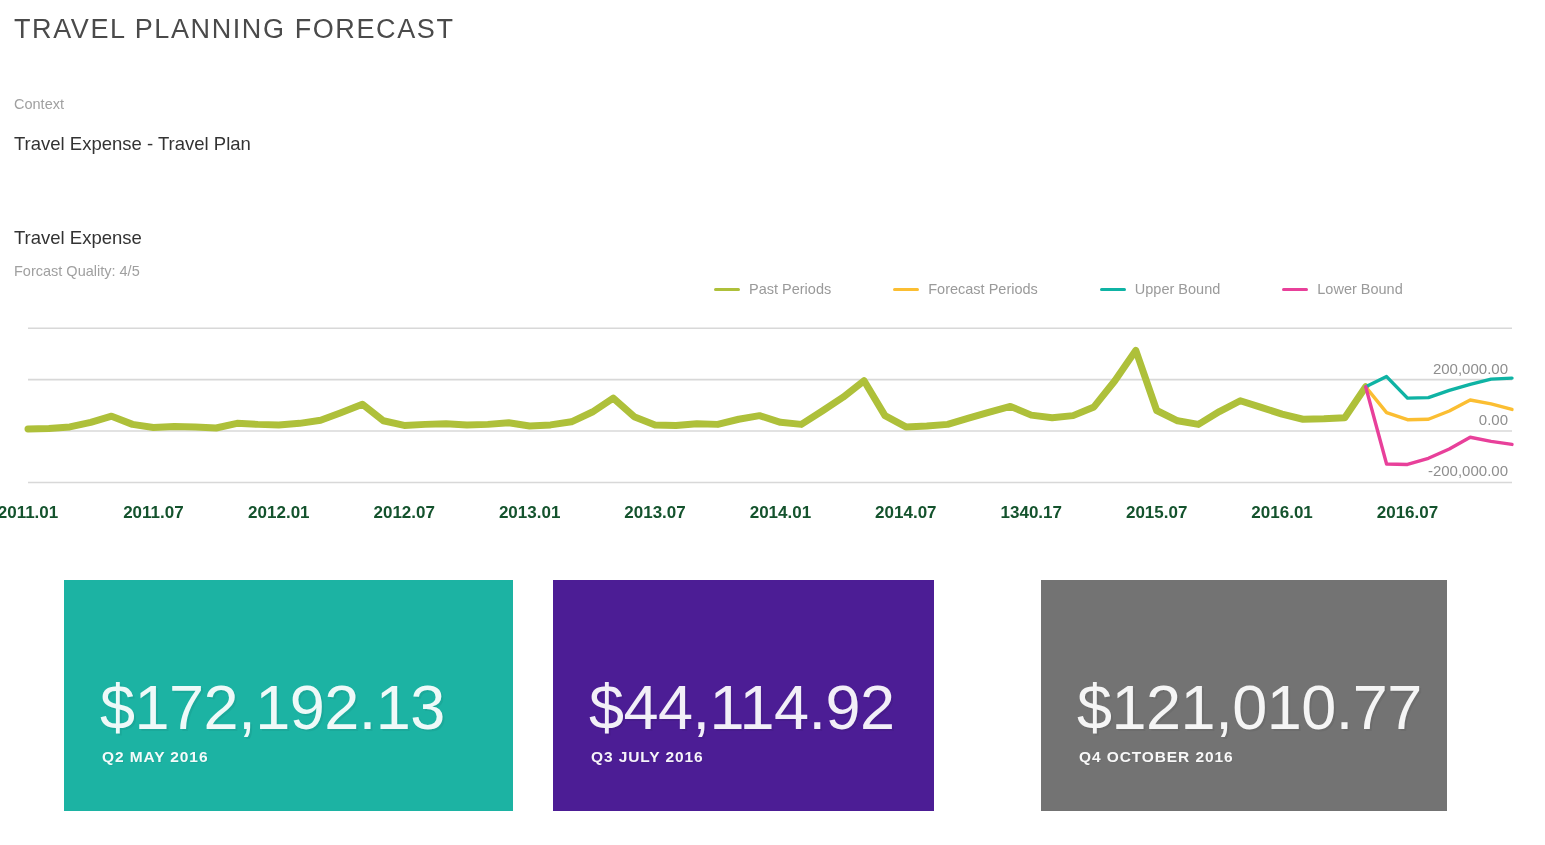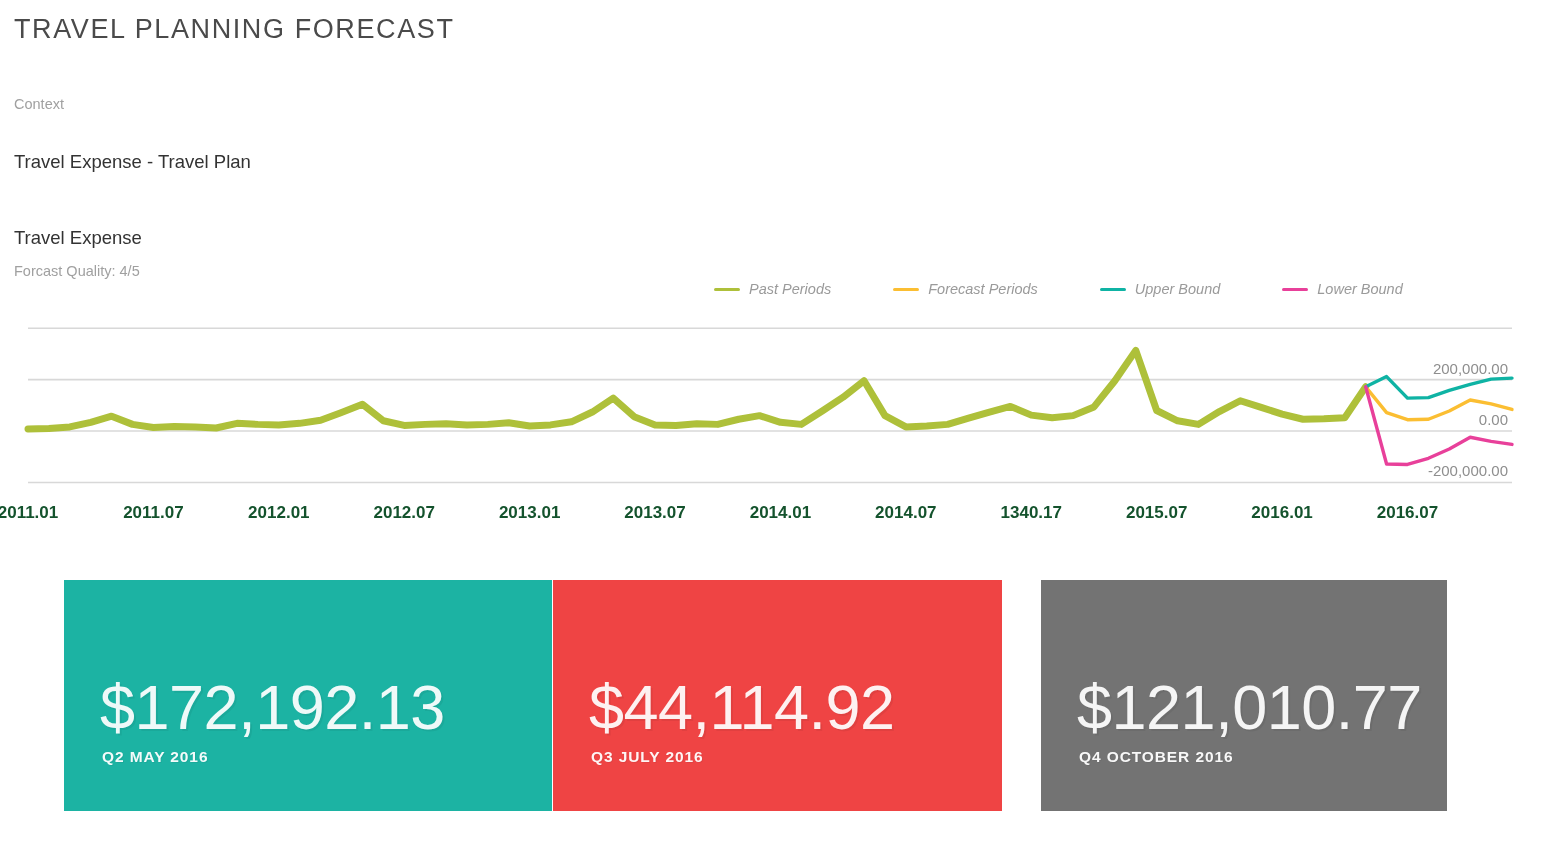--- a/index.html
+++ b/index.html
@@ -35,21 +35,20 @@
     font-weight: 400;
   }
 
   #context-value {
     position: absolute;
     left: 14px;
     top: 133px;
     font-size: 18.5px;
     color: #333333;
     font-weight: 400;
-    margin-top: 18px;
   }
 
   
   #chart-title {
     position: absolute;
     left: 14px;
     top: 227px;
     font-size: 18.5px;
     color: #333333;
     font-weight: 400;
@@ -64,21 +63,20 @@
     font-weight: 400;
   }
 
   #chart-legend {
     position: absolute;
     left: 714px;
     top: 281px;
     display: flex;
     align-items: center;
     gap: 62px;
-    font-style: italic;
   }
   .legend-entry {
     display: flex;
     align-items: center;
     gap: 9px;
   }
   .legend-swatch {
     display: block;
     width: 26px;
     height: 3px;
@@ -207,25 +205,25 @@
     <div class="xtick" style="left: 655.042px;">2013.07</div>
     <div class="xtick" style="left: 780.451px;">2014.01</div>
     <div class="xtick" style="left: 905.859px;">2014.07</div>
     <div class="xtick" style="left: 1031.27px;">1340.17</div>
     <div class="xtick" style="left: 1156.68px;">2015.07</div>
     <div class="xtick" style="left: 1282.08px;">2016.01</div>
     <div class="xtick" style="left: 1407.49px;">2016.07</div>
   </div>
 
 <div id="kpi-row">
-    <div class="kpi-card" style="left: 64px; width: 488px; background: rgb(28, 179, 163);">
+    <div class="kpi-card" style="left: 64px; width: 449px; background: rgb(28, 179, 163);">
       <div class="kpi-value">$172,192.13</div>
       <div class="kpi-label">Q2 MAY 2016</div>
     </div>
-    <div class="kpi-card" style="left: 553px; width: 449px; background: #ef4444;">
+    <div class="kpi-card" style="left: 553px; width: 381px; background: #4c1d95;">
       <div class="kpi-value">$44,114.92</div>
       <div class="kpi-label">Q3 JULY 2016</div>
     </div>
     <div class="kpi-card" style="left: 1041px; width: 406px; background: #737373;">
       <div class="kpi-value">$121,010.77</div>
       <div class="kpi-label">Q4 OCTOBER 2016</div>
     </div>
   </div>
 
 </body></html>

